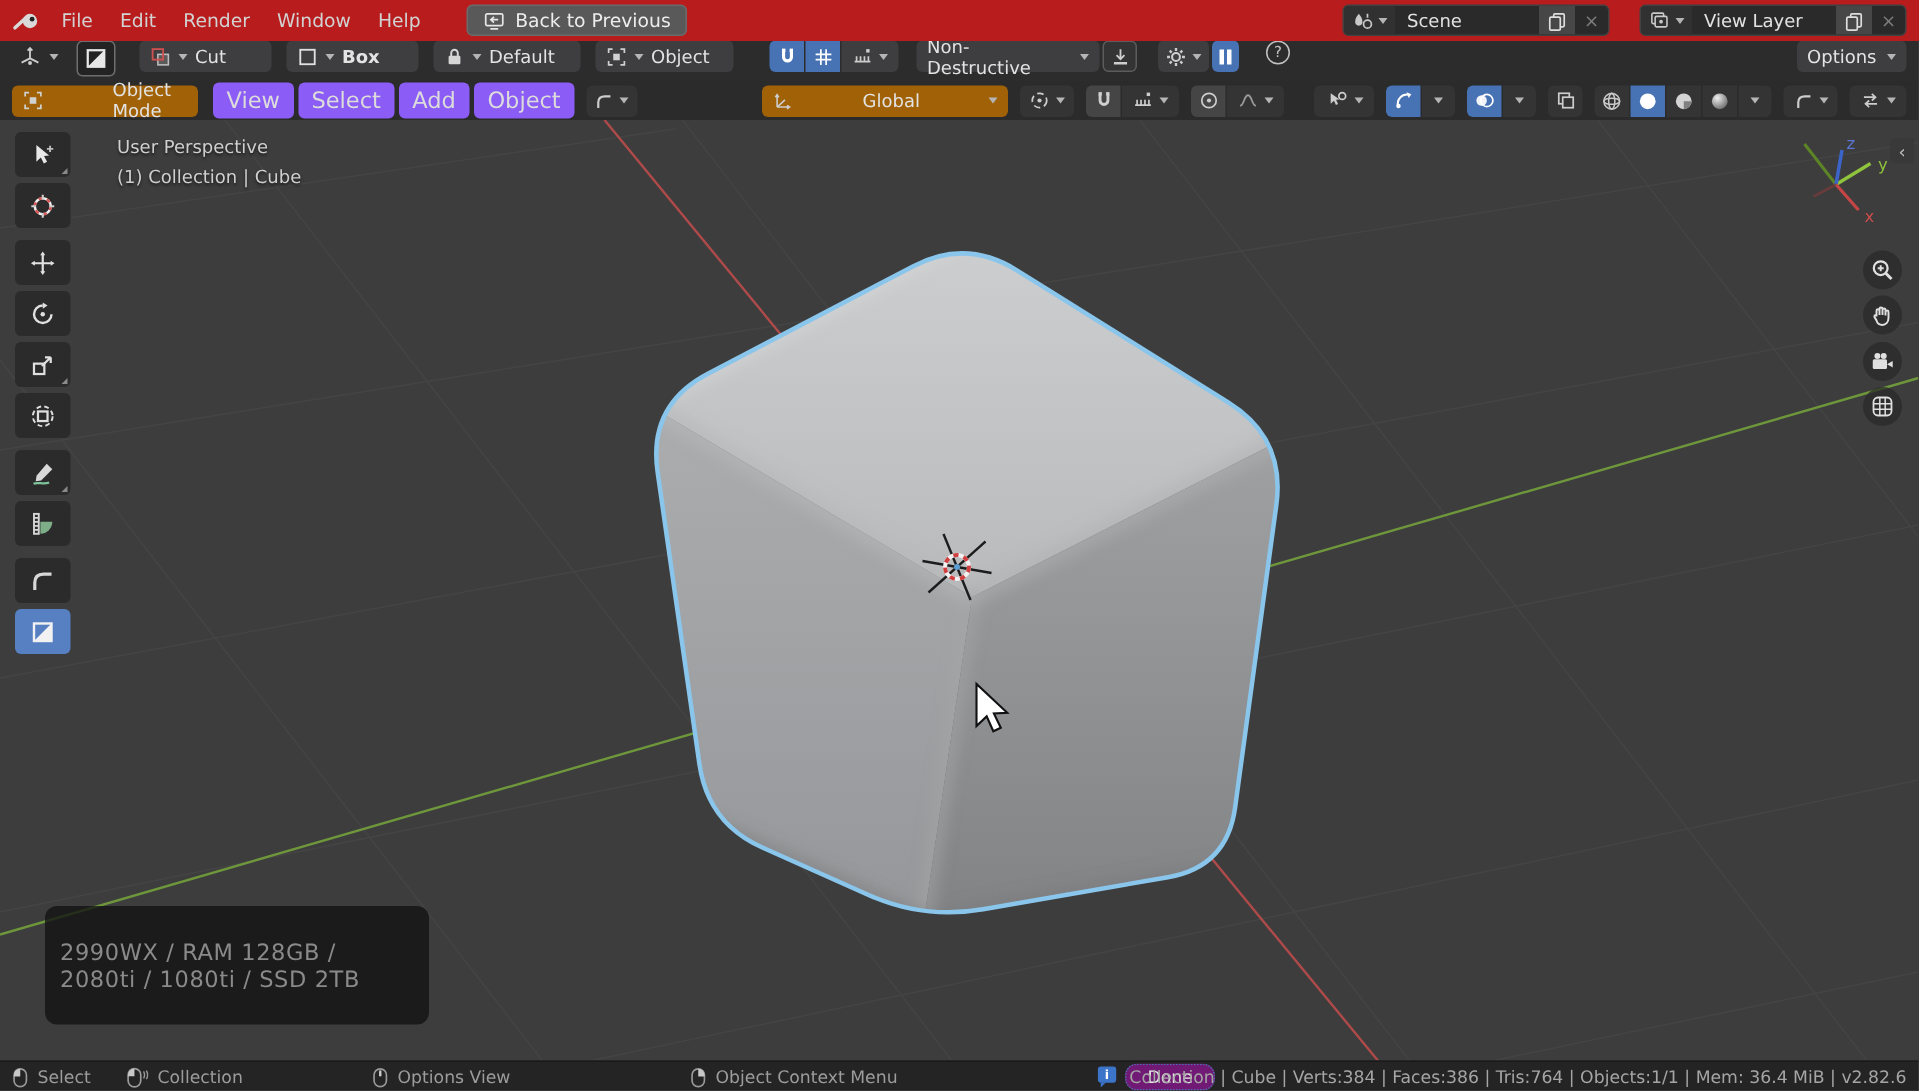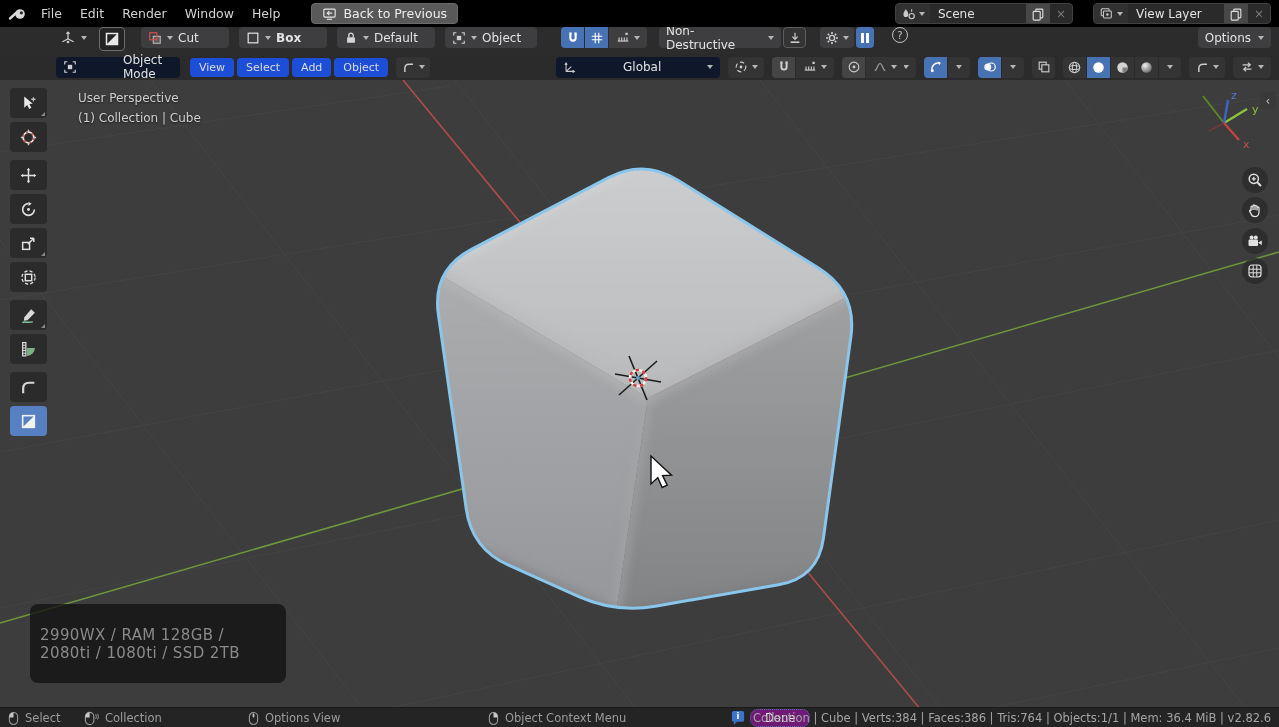--- a/index.html
+++ b/index.html
@@ -1,38 +1,38 @@
 <!DOCTYPE html>
 <html><head>
 <meta charset="utf-8">
 <style>
   * { box-sizing: border-box; margin: 0; padding: 0; }
   html,body { width:1279px; height:727px; overflow:hidden; background:#3d3d3d;
     font-family:"DejaVu Sans", sans-serif; font-size:12px; color:#d4d4d4; position:relative; }
   .abs { position:absolute; }
   
-  .topbar { position:absolute; left:0; top:0; width:100%; height:27px; background:#000000;
+  .topbar { position:absolute; left:0; top:0; width:100%; height:27px; background:#b91c1c;
     display:flex; align-items:center; padding:0 8px; z-index:20; }
   .menu-item { padding:0 9px; line-height:27px; color:#d2d2d2; font-size:12.5px; }
   .btn-back { display:flex; align-items:center; gap:6px; background:#595959; border:1px solid #6b6b6b;
     border-radius:4px; padding:2px 10px; margin-left:22px; color:#ededed; font-size:12.5px; height:21px;}
   .id-widget { display:flex; align-items:center; height:21px; background:#2a2a2a;
     border:1px solid #414141; border-radius:4px; overflow:hidden; }
   .id-widget .chip { display:flex; align-items:center; gap:3px; padding:0 5px; height:100%; background:#313131; }
   .id-widget .name { padding:0 8px; min-width:96px; color:#e2e2e2; }
   .id-widget .copy { width:24px; height:100%; background:#474747; display:flex; align-items:center; justify-content:center; }
   .id-widget .x { width:22px; height:100%; display:flex; align-items:center; justify-content:center; color:#7c7c7c; font-size:12px; }
   .row2 { position:absolute; left:0; top:27px; width:100%; height:27px; background:#2c2c2c;
     display:flex; align-items:flex-start; padding:0 8px; z-index:19; }
   .row3 { position:absolute; left:0; top:54px; width:100%; height:26px; background:#2b2b2b;
     display:flex; align-items:center; padding:0 8px; z-index:18; }
   .f { display:flex; align-items:center; height:21px; background:#3e3e40; border-radius:4px;
-    padding:0 7px; gap:5px; font-size:12px; color:#e3e3e3;margin-left:48px; }
-  .f3 { background:#0f172a;gap:46px; }
-  .vh-btn { padding:3px 9px; border-radius:4px; background:#1d4ed8; color:#dcdcdc; font-size:11px; margin-left:3px;text-align:right; }
+    padding:0 7px; gap:5px; font-size:12px; color:#e3e3e3; }
+  .f3 { background:#a16207;gap:46px; }
+  .vh-btn { padding:3px 9px; border-radius:4px; background:#8b5cf6; color:#dcdcdc; font-size:15px; margin-left:3px;text-align:right; }
   .caret { width:0; height:0; border-left:3.5px solid transparent; border-right:3.5px solid transparent;
     border-top:4px solid #b5b5b5; display:inline-block; }
   .ib { width:23px; height:21px; display:flex; align-items:center; justify-content:center;
     background:#3e3e40; border-radius:4px; }
   .ib3 { background:#343434; }
   .blue { background:#4772b3 !important; }
   .seg { display:flex; gap:1px; }
   .seg .ib { border-radius:0; }
   .seg .ib:first-child { border-radius:4px 0 0 4px; }
   .seg .ib:last-child { border-radius:0 4px 4px 0; }
@@ -614,21 +614,21 @@
       </svg>
     <span>Collection</span>
   </span>
   <span class="sb-item" style="left:248px">
     <svg width="11" height="15" viewBox="0 0 12 16">
         <rect x="1.5" y="1.5" width="9" height="13" rx="4.5" fill="none" stroke="#9a9a9a" stroke-width="1.2"></rect>
         <rect x="5.1" y="2.6" width="1.8" height="4.4" rx="0.9" fill="#c8c8c8"></rect>
       </svg>
     <span>Options View</span>
   </span>
-  <span class="sb-item" style="left:488px">
+  <span class="sb-item" style="left:460px">
     <svg width="11" height="15" viewBox="0 0 12 16">
         <rect x="1.5" y="1.5" width="9" height="13" rx="4.5" fill="none" stroke="#9a9a9a" stroke-width="1.2"></rect>
         <path d="M6,1.5 a4.5,4.5 0 0,1 4.5,4.5 v1 h-4.5 Z" fill="#c8c8c8"></path>
       </svg>
     <span>Object Context Menu</span>
   </span>
   <span class="sb-item" style="left:731px; gap:4px;">
     <svg width="15" height="16" viewBox="0 0 16 17">
         <rect x="1" y="1" width="13" height="11.5" rx="2" fill="#3c74ca"></rect>
         <text x="7.5" y="10" text-anchor="middle" font-size="9" font-weight="bold" fill="#fff" font-family="DejaVu Sans, sans-serif">i</text>

